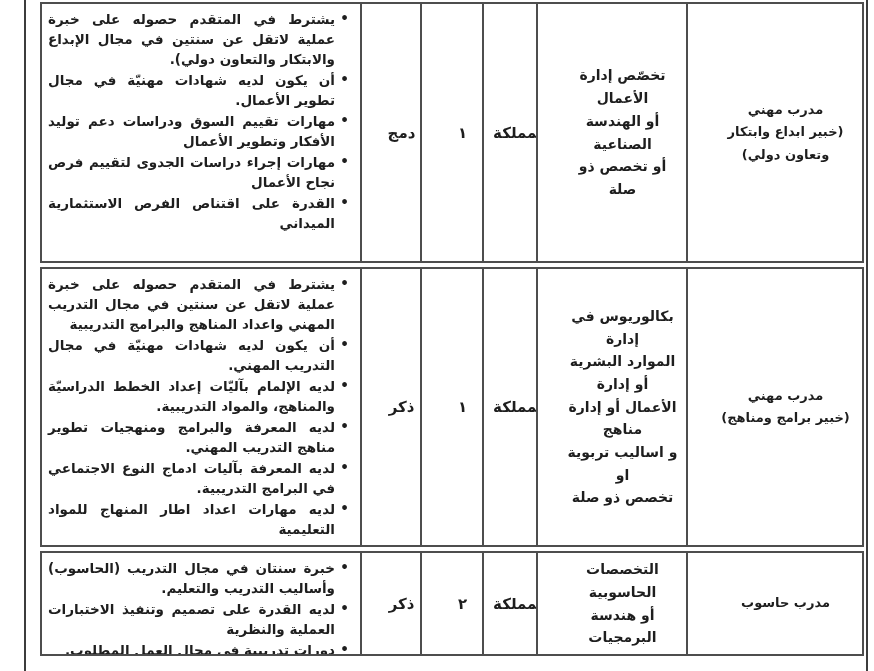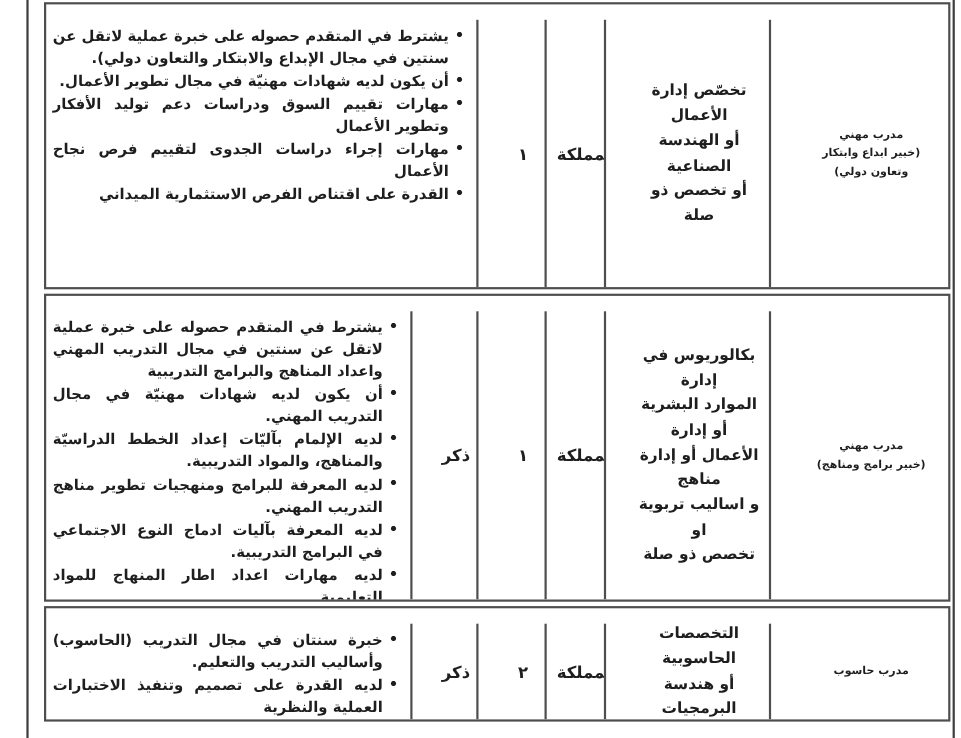--- a/index.html
+++ b/index.html
@@ -37,24 +37,23 @@
   .trow.r2{height:280px;}
   .trow.r3{height:105px;}
   .cell{
     overflow:hidden;
     display:flex;
     align-items:center;
     justify-content:center;
     text-align:center;
     white-space:pre-line;
     padding:2px 4px;
-    margin-top:14px;
   }
   .cell:not(:last-child){border-left:2px solid var(--border);padding-left:25px;}
-  .cell.job{width:163px;font-size:10px;line-height:1.7;}
+  .cell.job{width:176px;font-size:13px;line-height:1.7;}
   .cell.spec{width:150px;font-size:14px;line-height:1.62;}
   .cell.loc{width:54px;font-size:15px;}
   .cell.cnt{width:62px;font-size:15px;}
   .cell.gen{width:60px;font-size:15px;}
   .cell.req{
     flex:1;
     align-items:flex-start;
     justify-content:flex-start;
     text-align:justify;
     white-space:normal;
@@ -86,20 +85,21 @@
 
   <div class="trow r1">
     <div class="cell job">مدرب مهني
 (خبير ابداع وابتكار
 وتعاون دولي)</div>
     <div class="cell spec">تخصّص إدارة الأعمال
 أو الهندسة الصناعية
 أو تخصص ذو صلة</div>
     <div class="cell loc">المملكة</div>
     <div class="cell cnt">١</div>
+    <div class="cell gen">دمج</div>
     <div class="cell req">
       <ul class="req-list">
         <li>يشترط في المتقدم حصوله على خبرة عملية لاتقل عن سنتين في مجال الإبداع والابتكار والتعاون دولي).</li>
         <li>أن يكون لديه شهادات مهنيّة في مجال تطوير الأعمال.</li>
         <li>مهارات تقييم السوق ودراسات دعم توليد الأفكار وتطوير الأعمال</li>
         <li>مهارات إجراء دراسات الجدوى لتقييم فرص نجاح الأعمال</li>
         <li>القدرة على اقتناص الفرص الاستثمارية الميداني</li>
       </ul>
     </div>
   </div>
@@ -113,21 +113,21 @@
 و اساليب تربوية او
 تخصص ذو صلة</div>
     <div class="cell loc">المملكة</div>
     <div class="cell cnt">١</div>
     <div class="cell gen">ذكر</div>
     <div class="cell req">
       <ul class="req-list">
         <li>يشترط في المتقدم حصوله على خبرة عملية لاتقل عن سنتين في مجال التدريب المهني واعداد المناهج والبرامج التدريبية</li>
         <li>أن يكون لديه شهادات مهنيّة في مجال التدريب المهني.</li>
         <li>لديه الإلمام بآليّات إعداد الخطط الدراسيّة والمناهج، والمواد التدريبية.</li>
-        <li>لديه المعرفة للبرامج ومنهجيات تطوير مناهج التدريب المهني.</li>
+        <li>لديه المعرفة والبرامج ومنهجيات تطوير مناهج التدريب المهني.</li>
         <li>لديه المعرفة بآليات ادماج النوع الاجتماعي في البرامج التدريبية.</li>
         <li>لديه مهارات اعداد اطار المنهاج للمواد التعليمية</li>
       </ul>
     </div>
   </div>
 
   <div class="trow r3">
     <div class="cell job">مدرب حاسوب</div>
     <div class="cell spec">الاختبارات في أحد
 التخصصات الحاسوبية

